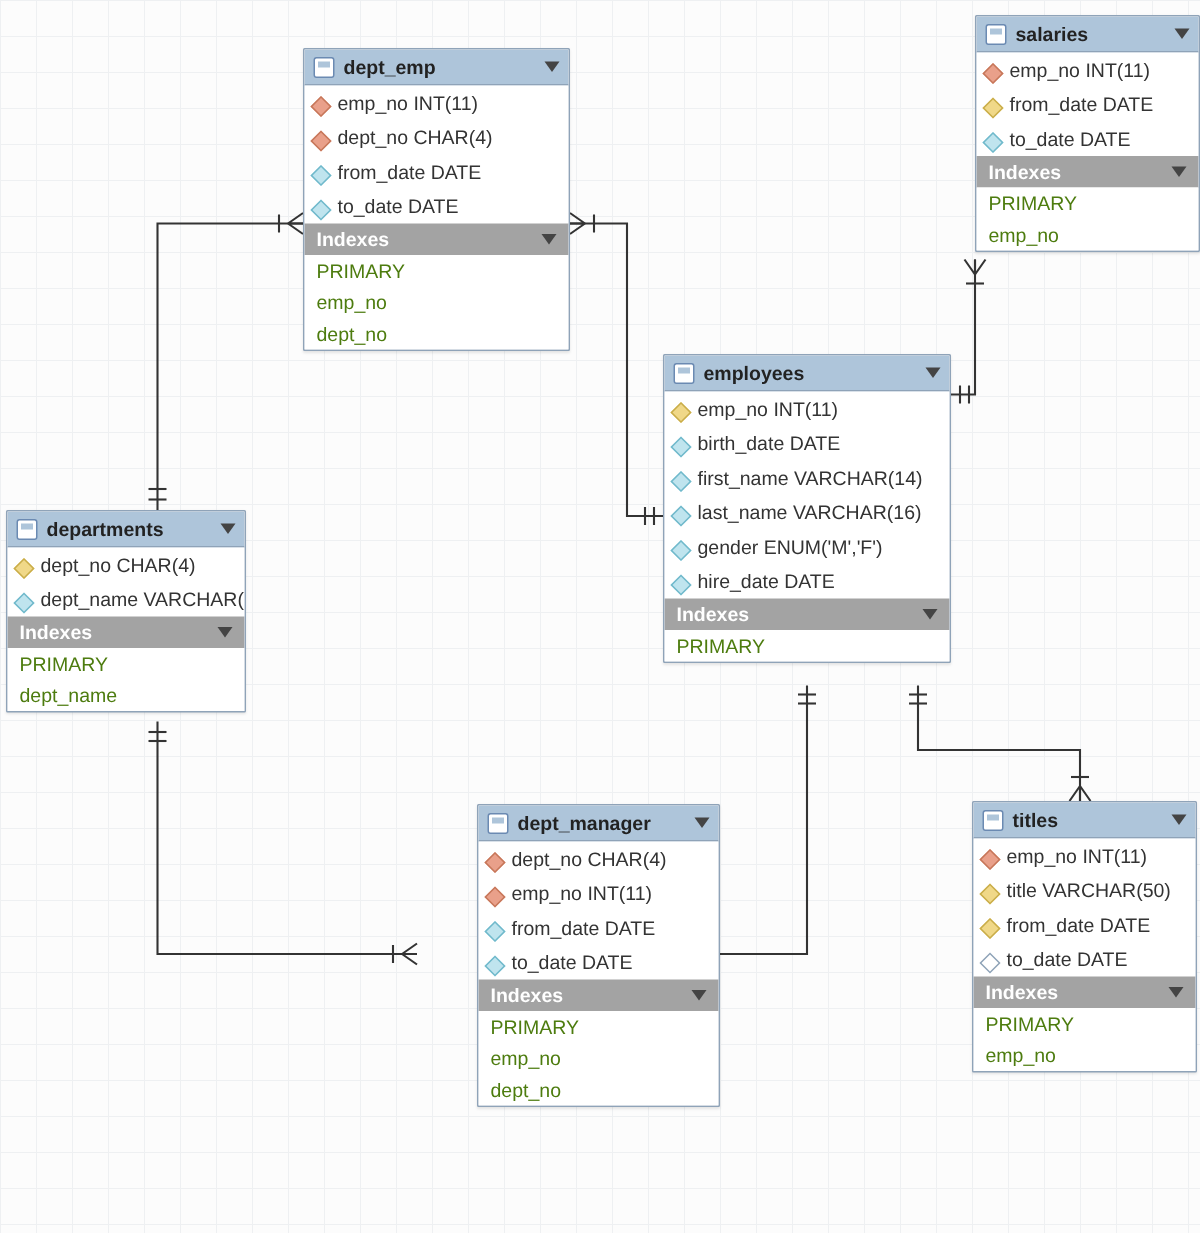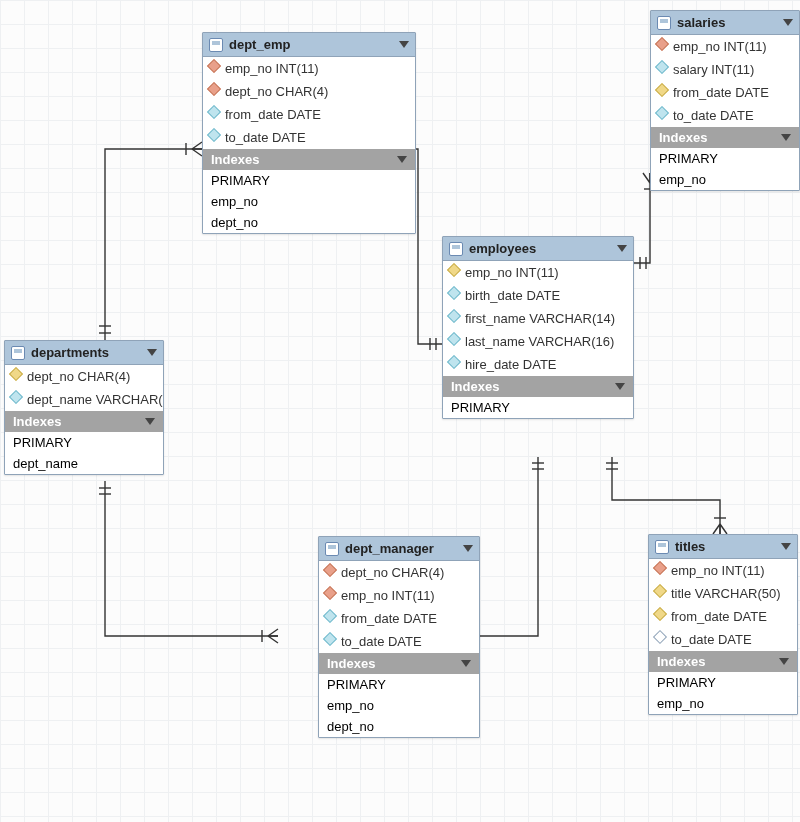--- a/index.html
+++ b/index.html
@@ -57,40 +57,40 @@
   .tbl-header .caret, .section-header .caret { margin-left: auto; }
   .caret {
     width: 0; height: 0;
     border-left: 5px solid transparent;
     border-right: 5px solid transparent;
     border-top: 7px solid #444;
   }
   .cols { background: #fff; }
   .col-row {
     padding: 4px 8px 4px 6px;
-    display: flex; align-items: flex-start; gap: 6px;
+    display: flex; align-items: flex-end; gap: 6px;
     white-space: nowrap;
     color: #333;
   }
   .col-row + .col-row { border-top: 0; }
   .col-icon { width: 10px; height: 10px; flex-shrink: 0; position: relative; }
   .col-icon.key-red { background: #e9a08a; transform: rotate(45deg); border: 1px solid #c6775a; }
   .col-icon.key-yellow { background: #f0d888; transform: rotate(45deg); border: 1px solid #c9ad4a; }
   .col-icon.diamond { background: #bfe4ee; transform: rotate(45deg); border: 1px solid #70b9cb; }
   .col-icon.diamond-empty { background: #fff; transform: rotate(45deg); border: 1px solid #8fa3b8; }
   .section-header {
     background: #a3a3a3;
     color: #fff;
     font-weight: bold;
     padding: 3px 8px;
     display: flex; align-items: center; gap: 47px;
   }
   .section-header .caret { border-top-color: #444; }
   .index-list { background: #fff; }
-  .idx-row { padding: 3px 8px; color: #000000; }
+  .idx-row { padding: 3px 8px; color: #4d7c0f; }
 </style>
 </head>
 <body>
 
 <div class="grid-bg"></div>
 
 <svg class="conn" width="800" height="822">
   <g stroke="#333" stroke-width="1.4" fill="none">
 
     <path d="M105,340 L105,149 L202,149"></path>
@@ -125,21 +125,21 @@
 
     <path d="M538,457 L538,636 L440,636"></path>
     <path d="M532,463 L544,463"></path> 
       <path d="M532,469 L544,469"></path>
     <path d="M450,636 L440,629 M450,636 L440,643 M450,636 L440,636"></path>
     <path d="M456,630 L456,642"></path>
   </g>
 </svg>
 
 <div class="canvas" id="canvas">
-    <div class="table-box" style="left: 202px; top: 32px; width: 214px;">
+    <div class="table-box" style="left: 202px; top: 32px; width: 178px;">
       <div class="tbl-header">
         <span class="tbl-icon"></span>
         <span>dept_emp</span>
         <span class="caret"></span>
       </div>
       <div class="cols">
         <div class="col-row">
           <span class="col-icon key-red"></span>
           <span>emp_no INT(11)</span>
         </div>
@@ -171,24 +171,20 @@
         <span class="tbl-icon"></span>
         <span>salaries</span>
         <span class="caret"></span>
       </div>
       <div class="cols">
         <div class="col-row">
           <span class="col-icon key-red"></span>
           <span>emp_no INT(11)</span>
         </div>
         <div class="col-row">
-          <span class="col-icon diamond"></span>
-          <span>salary INT(11)</span>
-        </div>
-        <div class="col-row">
           <span class="col-icon key-yellow"></span>
           <span>from_date DATE</span>
         </div>
         <div class="col-row">
           <span class="col-icon diamond"></span>
           <span>to_date DATE</span>
         </div>
       </div>
       <div class="section-header">
         <span>Indexes</span>
@@ -239,20 +235,24 @@
           <span class="col-icon diamond"></span>
           <span>birth_date DATE</span>
         </div>
         <div class="col-row">
           <span class="col-icon diamond"></span>
           <span>first_name VARCHAR(14)</span>
         </div>
         <div class="col-row">
           <span class="col-icon diamond"></span>
           <span>last_name VARCHAR(16)</span>
+        </div>
+        <div class="col-row">
+          <span class="col-icon diamond"></span>
+          <span>gender ENUM('M','F')</span>
         </div>
         <div class="col-row">
           <span class="col-icon diamond"></span>
           <span>hire_date DATE</span>
         </div>
       </div>
       <div class="section-header">
         <span>Indexes</span>
         <span class="caret"></span>
       </div>

